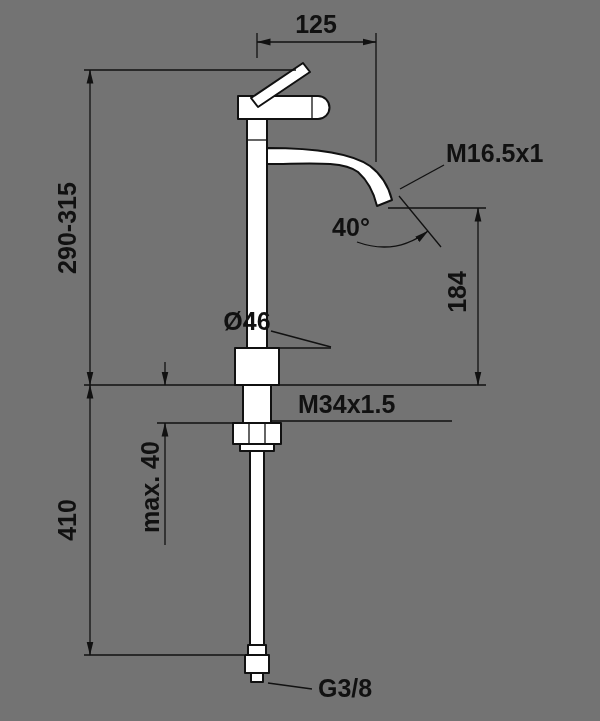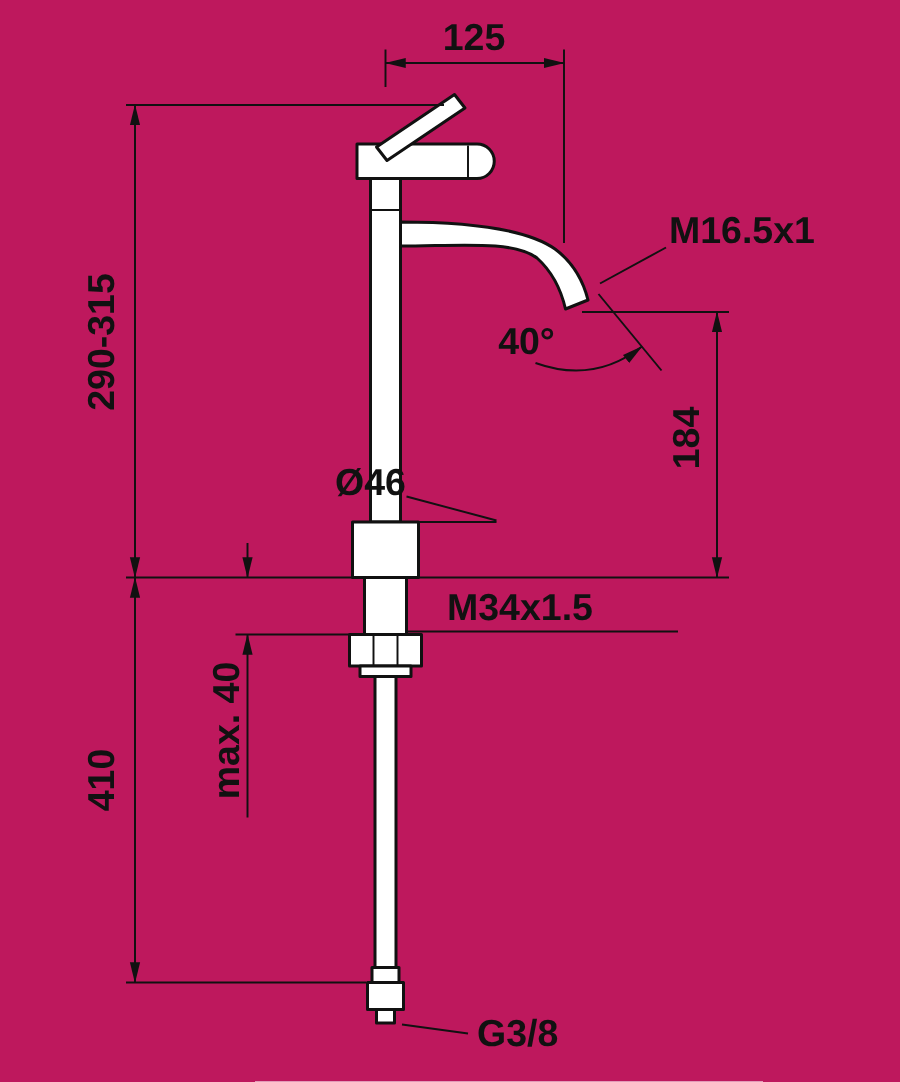--- a/index.html
+++ b/index.html
@@ -1,17 +1,17 @@
 <!DOCTYPE html>
 <html><head>
 <meta charset="utf-8">
 <style>
   html,body{margin:0;padding:0;background:#ffffff;}
   .sheet{
-    width:600px;height:721px;background:#be185d;position:relative;overflow:hidden;
+    width:600px;height:721px;background:#737373;position:relative;overflow:hidden;
     font-family:"Liberation Sans",sans-serif;
   }
   svg{display:block;}
   svg text{
     font-family:"Liberation Sans",sans-serif;
     font-weight:700;
     font-size:25px;
     fill:#111;
   }
   .outline{stroke:#111;stroke-width:2;fill:#fff;stroke-linejoin:round;}

